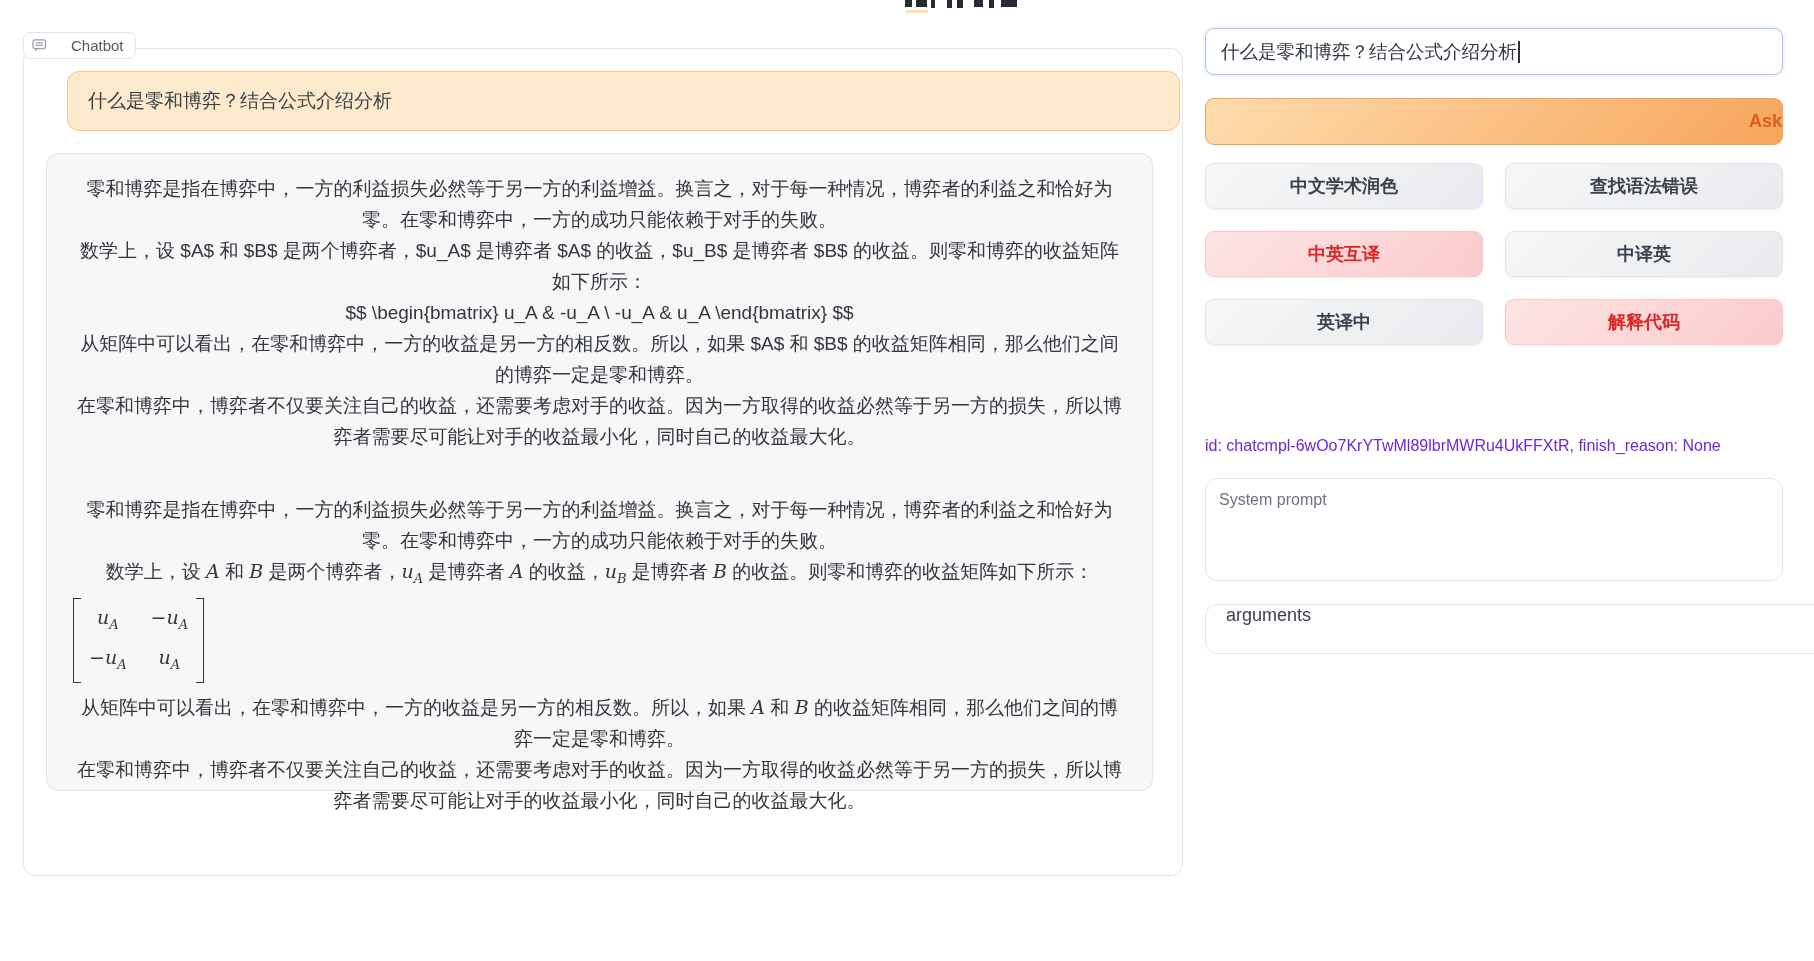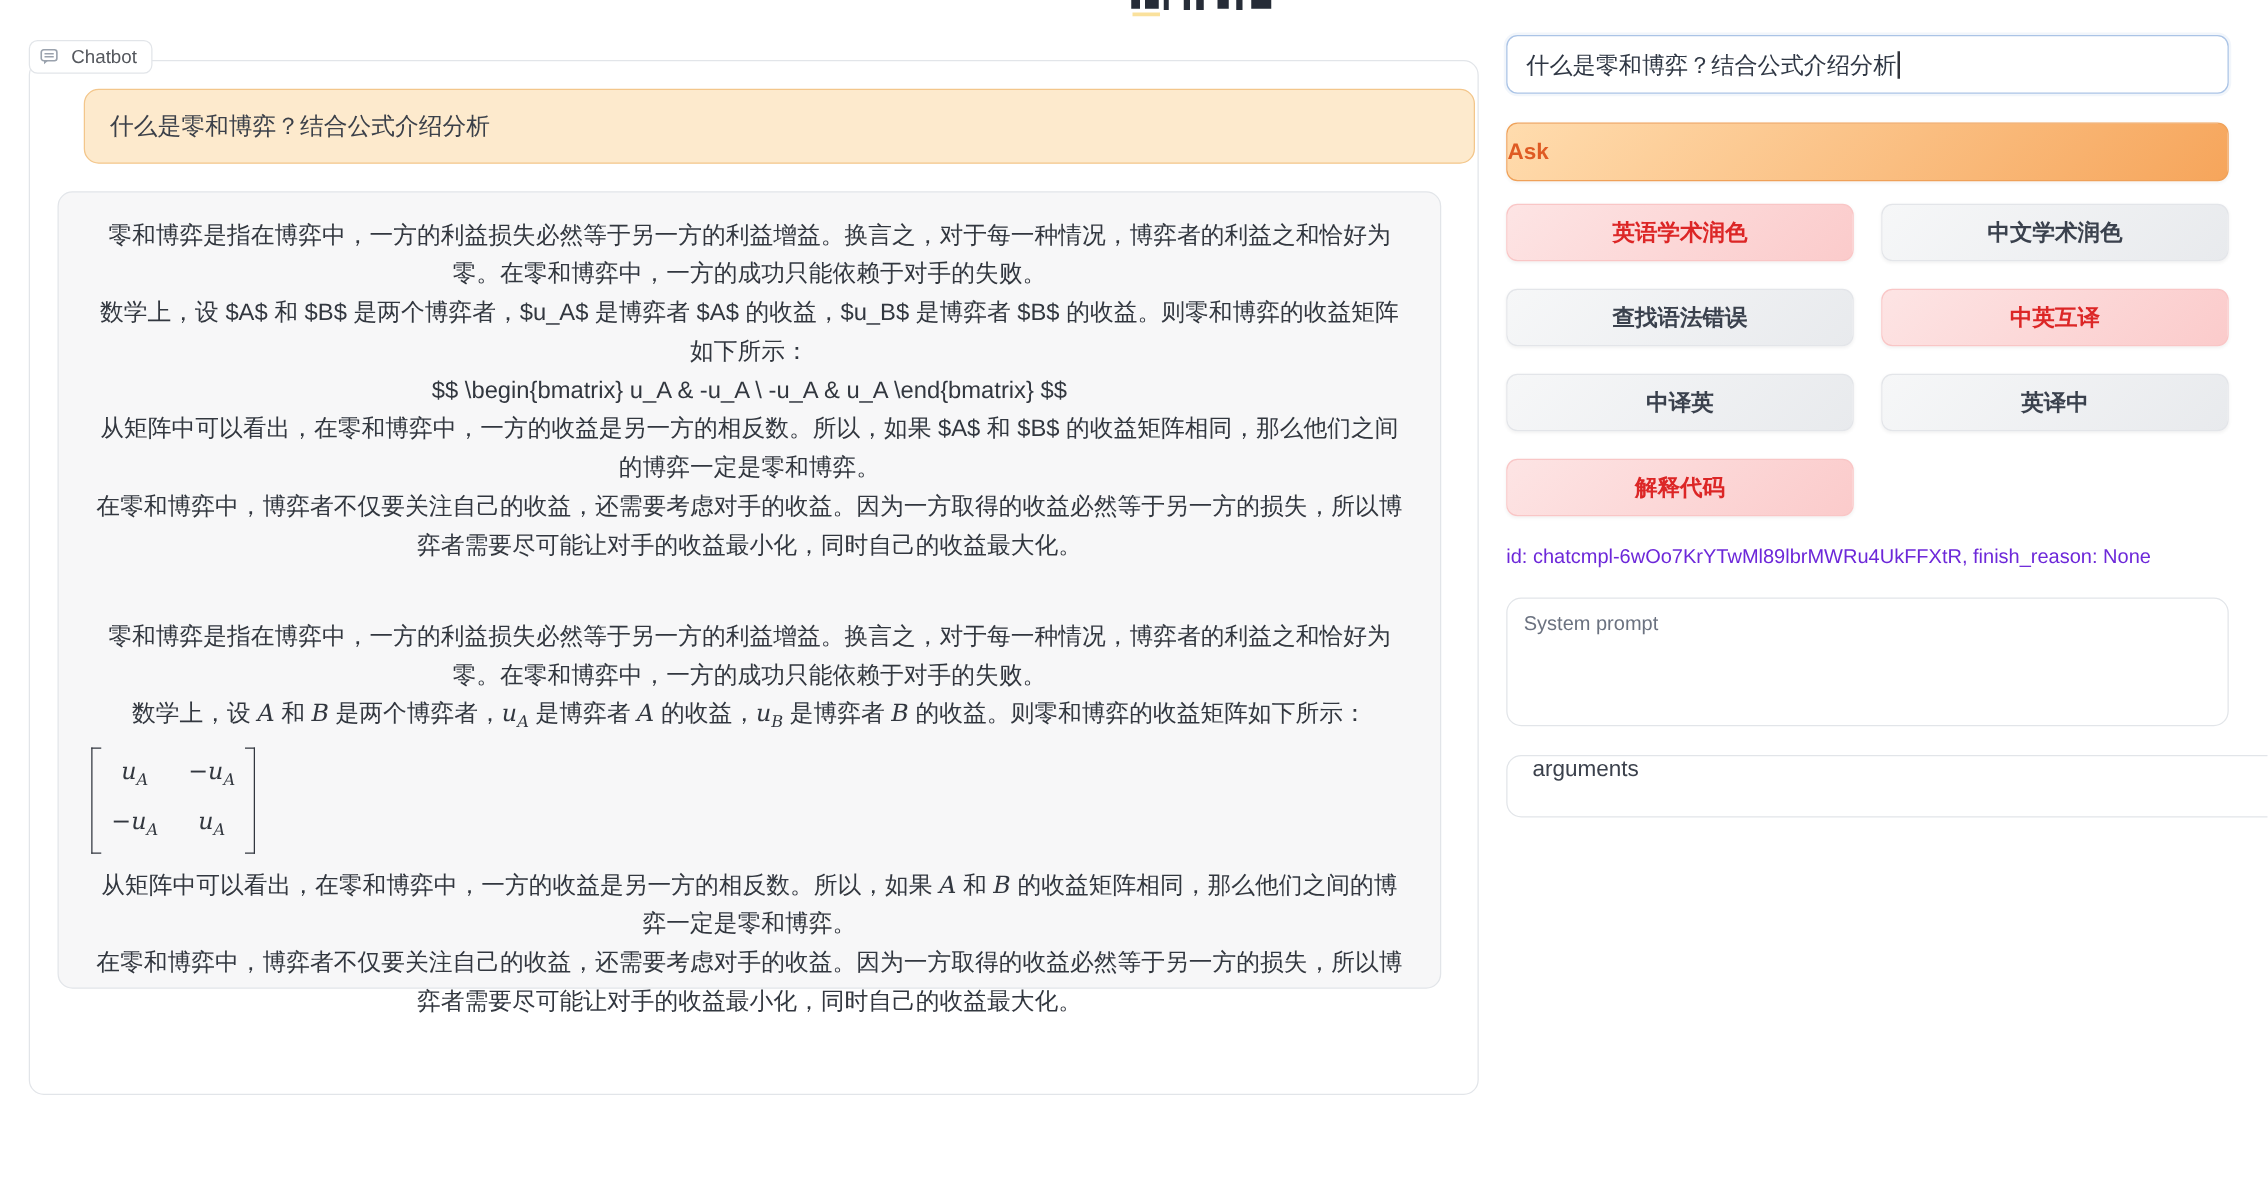--- a/index.html
+++ b/index.html
@@ -6,21 +6,21 @@
   html,body { width:1814px; height:961px; background:#ffffff;
     font-family:"Liberation Sans","DejaVu Sans",sans-serif; overflow:hidden; position:relative; }
 
   
   .frag { position:absolute; background:#262c37; }
   .frag-underline { position:absolute; background:#f5c84a; opacity:.55; }
 
   
   .chatbot-panel { position:absolute; left:23px; top:48px; width:1160px; height:828px;
     background:#fff; border:1px solid #e2e5e9; border-radius:12px; }
-  .chat-label { position:absolute; left:-1px; top:-17px; display:flex; align-items:center; gap:10px;
+  .chat-label { position:absolute; left:-1px; top:-17px; display:flex; align-items:center; gap:24px;
     background:#fff; border:1px solid #e2e5e9; border-radius:7px; padding:4px 11px 4px 8px;
     font-size:15px; color:#54575d; }
   .chat-label svg { display:block; }
   .user-bubble { position:absolute; left:43px; top:22px; width:1113px; height:60px;
     background:#fdeacd; border:1.5px solid #f3c68b; border-radius:12px;
     display:flex; align-items:center; padding:0 20px; font-size:19px; color:#3b4049; }
   .bot-box { position:absolute; left:22px; top:104px; width:1107px; height:638px;
     background:#f7f7f8; border:1.5px solid #e2e5e9; border-radius:12px;
     padding:19px 26px; font-size:19px; line-height:31px; color:#32373f; }
   .bot-box p { margin:0;text-align:center; }
@@ -37,21 +37,21 @@
     font-family:"DejaVu Serif","Liberation Serif",serif; font-style:italic;
     font-size:19px; line-height:32px; color:#32373f; }
   .question-input { position:absolute; left:1205px; top:28px; width:578px; height:47px;
     background:#fff; border:1.6px solid #abc4e6; border-radius:9px;
     display:flex; align-items:center; padding:0 15px; font-size:18.5px; color:#2f3744;
     box-shadow:0 0 0 2px rgba(171,196,230,.15); }
   .caret { display:inline-block; width:1.6px; height:22px; background:#30333a; margin-left:1px; }
   .ask-btn { position:absolute; left:1205px; top:98px; width:578px; height:47px;
     border:1px solid #efa159; border-radius:9px;
     background:linear-gradient(135deg,#ffdcae 0%,#f6a55b 100%);
-    color:#df5b24; font-weight:700; font-size:18px; text-align:left; line-height:45px;
+    color:#df5b24; font-weight:700; font-size:18px; text-align:right; line-height:45px;
     font-family:inherit; cursor:pointer; box-shadow:0 1px 3px rgba(0,0,0,.05); }
   .fn-grid { position:absolute; left:1205px; top:163px; width:578px;
     display:grid; grid-template-columns:278px 278px; column-gap:22px; row-gap:22px; }
   .fn-btn { height:46px; border-radius:9px; font-family:inherit; font-weight:700; font-size:18px;
     cursor:pointer; box-shadow:0 1px 3px rgba(0,0,0,.06); }
   .fn-gray { background:linear-gradient(135deg,#f6f7f8 0%,#e8eaed 100%);
     border:1px solid #e3e5e9; color:#3a414d; }
   .fn-red { background:linear-gradient(135deg,#fde4e4 0%,#fbcbcb 100%);
     border:1px solid #f9c6c6; color:#dc2626; }
   .status-line { position:absolute; left:1205px; top:437px; width:578px;
@@ -130,21 +130,20 @@
 </div>
 
 <div class="question-input">
   <span>什么是零和博弈？结合公式介绍分析</span>
   <span class="caret"></span>
 </div>
 
 <button class="ask-btn">Ask</button>
 
 <div class="fn-grid">
-  <button class="fn-btn fn-red">英语学术润色</button>
   <button class="fn-btn fn-gray">中文学术润色</button>
   <button class="fn-btn fn-gray">查找语法错误</button>
   <button class="fn-btn fn-red">中英互译</button>
   <button class="fn-btn fn-gray">中译英</button>
   <button class="fn-btn fn-gray">英译中</button>
   <button class="fn-btn fn-red">解释代码</button>
 </div>
 
 <div class="status-line">id: chatcmpl-6wOo7KrYTwMl89lbrMWRu4UkFFXtR, finish_reason: None</div>
 

